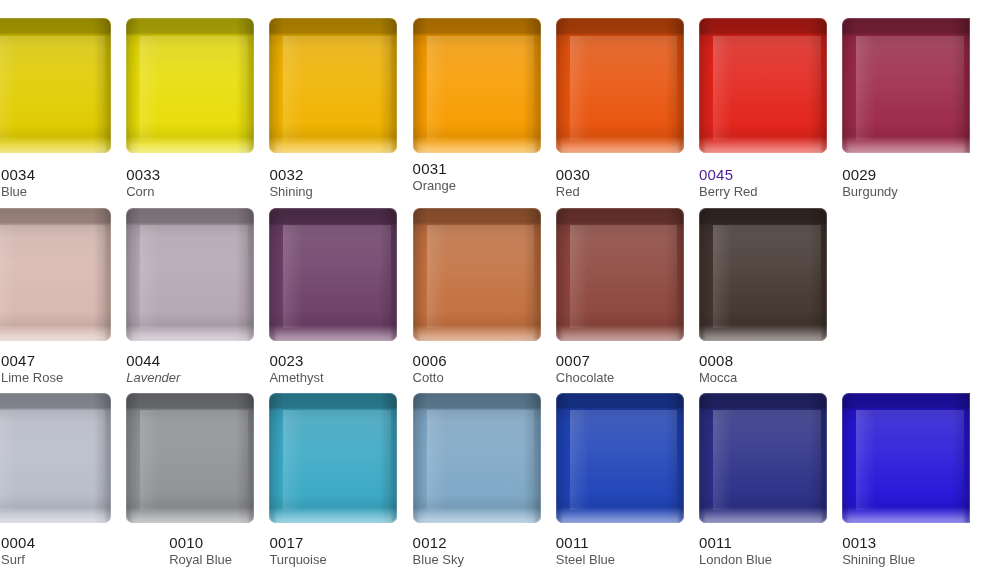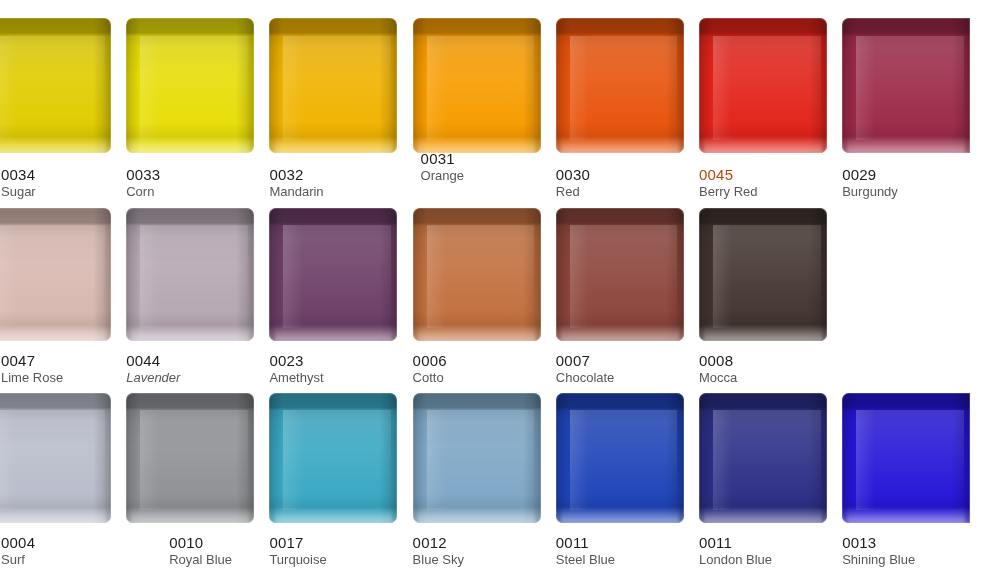--- a/index.html
+++ b/index.html
@@ -104,21 +104,21 @@
         <div class="tile" style="--base: #e0cc00;">
           <div class="panel"></div>
           <div class="seam"></div>
           <div class="bevel"></div>
           <div class="glow"></div>
           <div class="edge"></div>
         </div>
       </div>
       <div class="label" style="left: 1px; top: 167px;">
         <div class="code" style="color: rgb(29, 29, 27);">0034</div>
-        <div class="name" style="color: rgb(87, 87, 86);">Sugar</div>
+        <div class="name" style="color: rgb(87, 87, 86);">Blue</div>
       </div>
       <div class="cell" style="left: 126.2px; top: 18px; width: 128px; height: 135px;">
         <div class="tile" style="--base: #e8dd08;">
           <div class="panel"></div>
           <div class="seam"></div>
           <div class="bevel"></div>
           <div class="glow"></div>
           <div class="edge"></div>
         </div>
       </div>
@@ -130,32 +130,32 @@
         <div class="tile" style="--base: #f0b300;">
           <div class="panel"></div>
           <div class="seam"></div>
           <div class="bevel"></div>
           <div class="glow"></div>
           <div class="edge"></div>
         </div>
       </div>
       <div class="label" style="left: 269.4px; top: 167px;">
         <div class="code" style="color: rgb(29, 29, 27);">0032</div>
-        <div class="name" style="color: rgb(87, 87, 86);">Mandarin</div>
+        <div class="name" style="color: rgb(87, 87, 86);">Shining</div>
       </div>
       <div class="cell" style="left: 412.6px; top: 18px; width: 128px; height: 135px;">
         <div class="tile" style="--base: #f79c00;">
           <div class="panel"></div>
           <div class="seam"></div>
           <div class="bevel"></div>
           <div class="glow"></div>
           <div class="edge"></div>
         </div>
       </div>
-      <div class="label" style="left: 412.6px; top: 151px; margin-left: 8px;">
+      <div class="label" style="left: 412.6px; top: 161px;">
         <div class="code" style="color: rgb(29, 29, 27);">0031</div>
         <div class="name" style="color: rgb(87, 87, 86);">Orange</div>
       </div>
       <div class="cell" style="left: 555.8px; top: 18px; width: 128px; height: 135px;">
         <div class="tile" style="--base: #e8540d;">
           <div class="panel"></div>
           <div class="seam"></div>
           <div class="bevel"></div>
           <div class="glow"></div>
           <div class="edge"></div>
@@ -168,21 +168,21 @@
       <div class="cell" style="left: 699px; top: 18px; width: 128px; height: 135px;">
         <div class="tile" style="--base: #e2231a;">
           <div class="panel"></div>
           <div class="seam"></div>
           <div class="bevel"></div>
           <div class="glow"></div>
           <div class="edge"></div>
         </div>
       </div>
       <div class="label" style="left: 699px; top: 167px;">
-        <div class="code" style="color: #c2410c;">0045</div>
+        <div class="code" style="color: #4c1d95;">0045</div>
         <div class="name" style="color: rgb(87, 87, 86);">Berry Red</div>
       </div>
       <div class="cell clip-right" style="left: 842.2px; top: 18px; width: 128px; height: 135px;">
         <div class="tile" style="--base: #9c2a48;">
           <div class="panel"></div>
           <div class="seam"></div>
           <div class="bevel"></div>
           <div class="glow"></div>
           <div class="edge"></div>
         </div>

